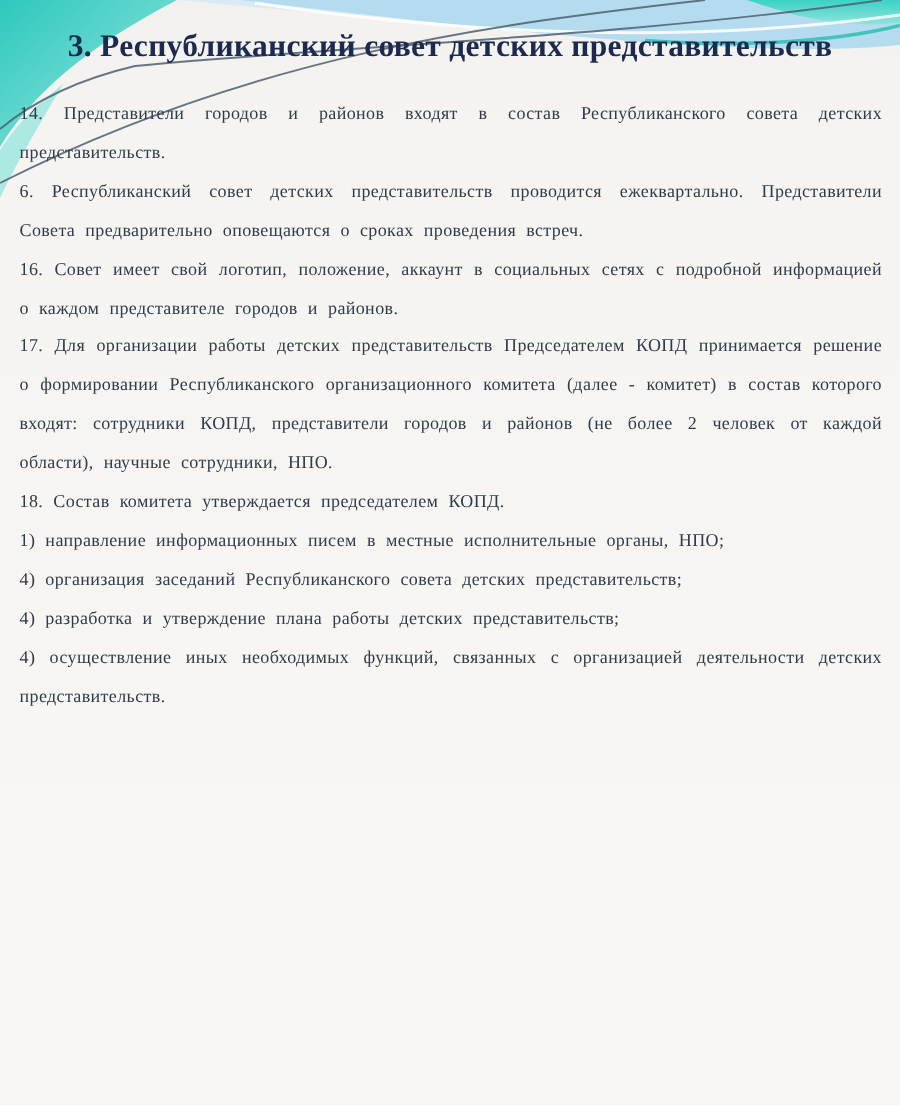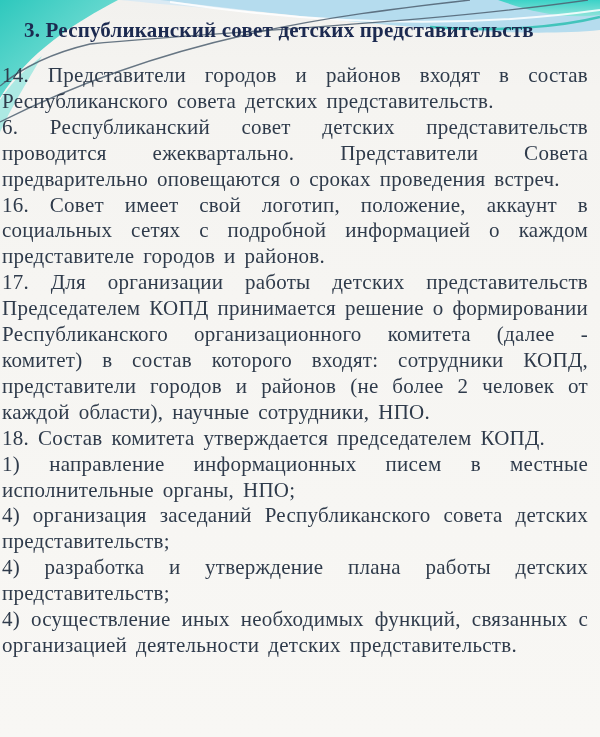--- a/index.html
+++ b/index.html
@@ -30,29 +30,29 @@
   .band-top{fill:var(--wave-lightblue);}
   .band-top-soft{fill:#d3e9f5;opacity:.8;}
   .corner-right{fill:url(#gradTurq2);}
   .white-curve{stroke:#ffffff;stroke-width:2;fill:none;opacity:.85;}
   .teal-curve{stroke:var(--wave-teal-line);stroke-width:2.4;fill:none;opacity:.9;}
   .dark-line{stroke:var(--wave-dark-line);stroke-width:1.3;fill:none;opacity:.85;}
   h1.title{
     position:relative;z-index:1;
     margin:0;padding:16px 24px 0 24px;
     font-size:21px;line-height:28px;
-    font-weight:bold;text-align:left;
+    font-weight:bold;text-align:center;
     color:var(--title-text);
     letter-spacing:.2px;
   }
   .doc-body{
     position:relative;z-index:1;
-    padding:19px 12px 0 2px;
+    padding:19px 12px 0 13px;
     color:var(--body-text);
-    font-size:21px;line-height:25.9px;
+    font-size:12px;line-height:25.9px;
     text-align:justify;
     word-spacing:3.5px;letter-spacing:.25px;
   }
   .doc-body p{margin:0;}
 </style>
 </head>
 <body>
 
 <div class="slide">
 

